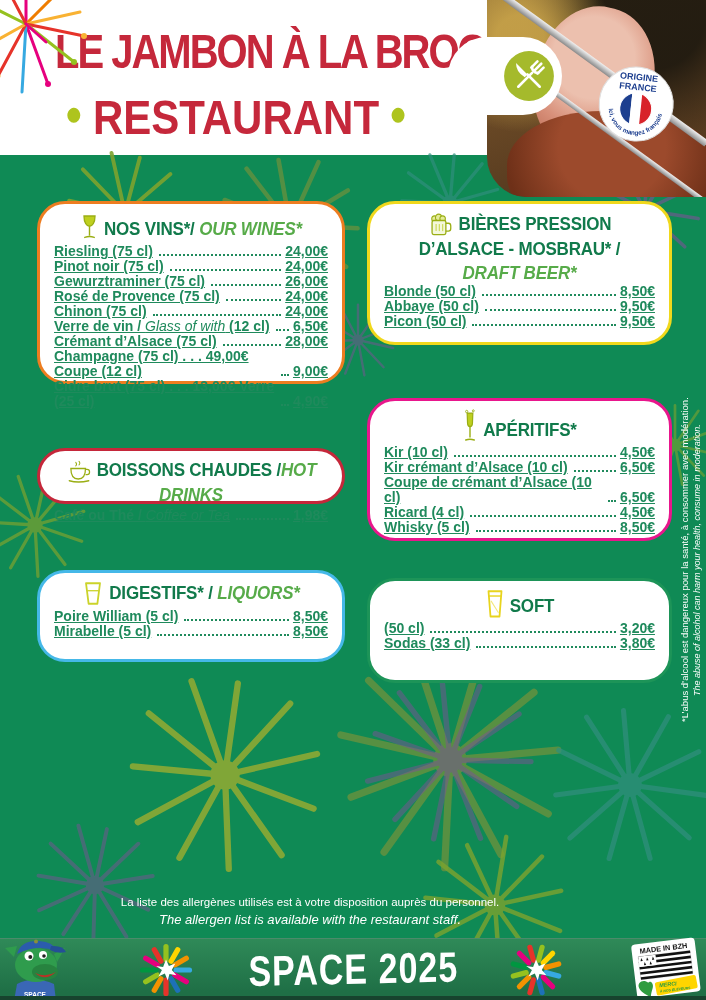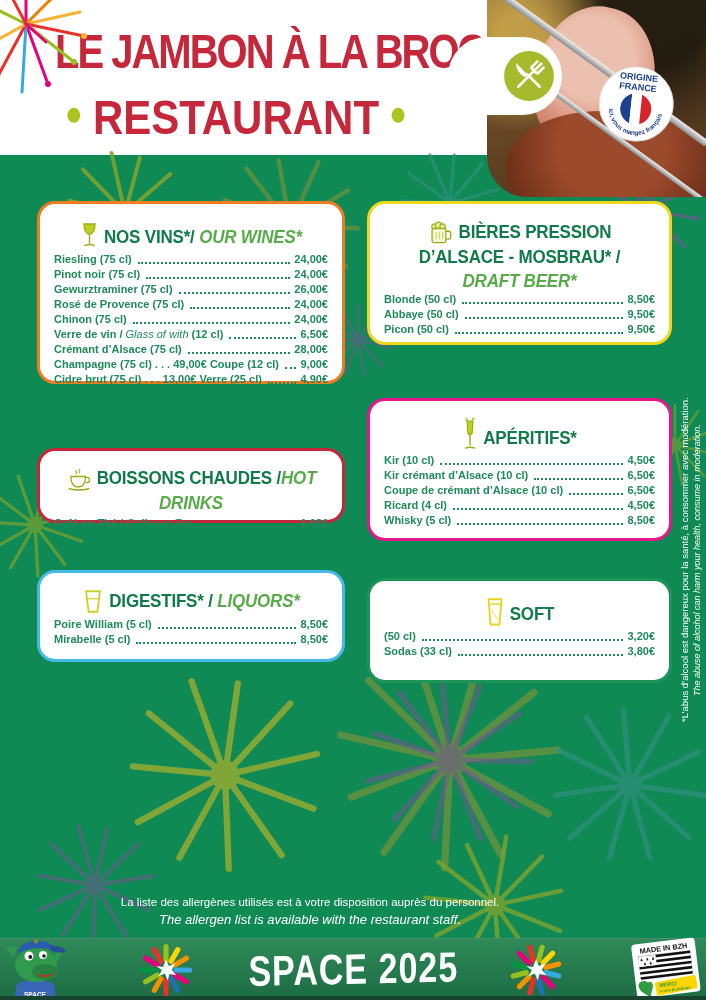--- a/index.html
+++ b/index.html
@@ -31,36 +31,36 @@
   .sk2{width:300px;height:5px;left:-30px;top:128px;transform:rotate(36deg);}
   .pill{position:absolute;left:448px;top:37px;width:114px;height:78px;background:#fff;
     border-radius:40px;z-index:6;}
   .utensil-circle{position:absolute;right:7px;top:13px;width:52px;height:52px;}
   .origin-badge{position:absolute;left:598px;top:60px;width:76px;height:92px;z-index:7;
     transform:rotate(6deg);}
   
   .green{position:absolute;left:0;top:155px;width:706px;height:845px;background:#0f8a55;z-index:1;}
   .burst{position:absolute;z-index:2;}
   
-  .card{position:absolute;z-index:4;background:#fff;border:3px solid #ccc;border-radius:18px;
-    padding:16px 14px 8px;box-sizing:border-box;}
+  .card{position:absolute;z-index:4;background:#fff;border:3px solid #ccc;border-radius:28px;
+    padding:8px 14px 8px;box-sizing:border-box;}
   .card-title{text-align:center;color:#117a4b;font-weight:bold;font-size:17px;line-height:1.3;
     letter-spacing:-0.2px;margin-bottom:4px;transform:scaleY(1.08);transform-origin:top center;}
   .card-title svg{vertical-align:-7px;margin-right:5px;}
   .t2{color:#57ab49;font-style:italic;}
   .t2:empty{display:none;}
   .stack .t2{display:block;}
-  .item-row{display:flex;align-items:flex-end;font-size:11px;font-weight:bold;color:#1f8a5c;
-    line-height:15px;}
+  .item-row{display:flex;align-items:flex-end;font-size:14px;font-weight:bold;color:#1f8a5c;
+    line-height:15px;text-decoration:underline;}
   .item-label i{font-style:italic;font-weight:normal;}
   .leader{flex:1 1 auto;min-width:8px;border-bottom:2px dotted #1f8a5c;margin:0 4px 3px 6px;}
   .item-price{font-weight:bold;white-space:nowrap;}
   #card-vins{left:37px;top:201px;width:308px;height:183px;}
   #card-bieres{left:367px;top:201px;width:305px;height:144px;}
-  #card-chaudes{left:37px;top:448px;width:308px;height:75px;}
+  #card-chaudes{left:37px;top:448px;width:308px;height:56px;}
   #card-aperitifs{left:367px;top:398px;width:305px;height:143px;}
   #card-digestifs{left:37px;top:570px;width:308px;height:92px;}
   #card-soft{left:367px;top:578px;width:305px;height:105px;}
   
   .side-note{position:absolute;right:2px;top:350px;height:420px;z-index:5;color:#fff;
     writing-mode:vertical-rl;transform:rotate(180deg);text-align:center;line-height:13px;}
   .side-note .fr{font-size:9.5px;}
   .side-note .en{font-size:9px;font-style:italic;}
   
   .allergen{position:absolute;left:0;top:893px;width:620px;text-align:center;color:#fff;z-index:3;}

